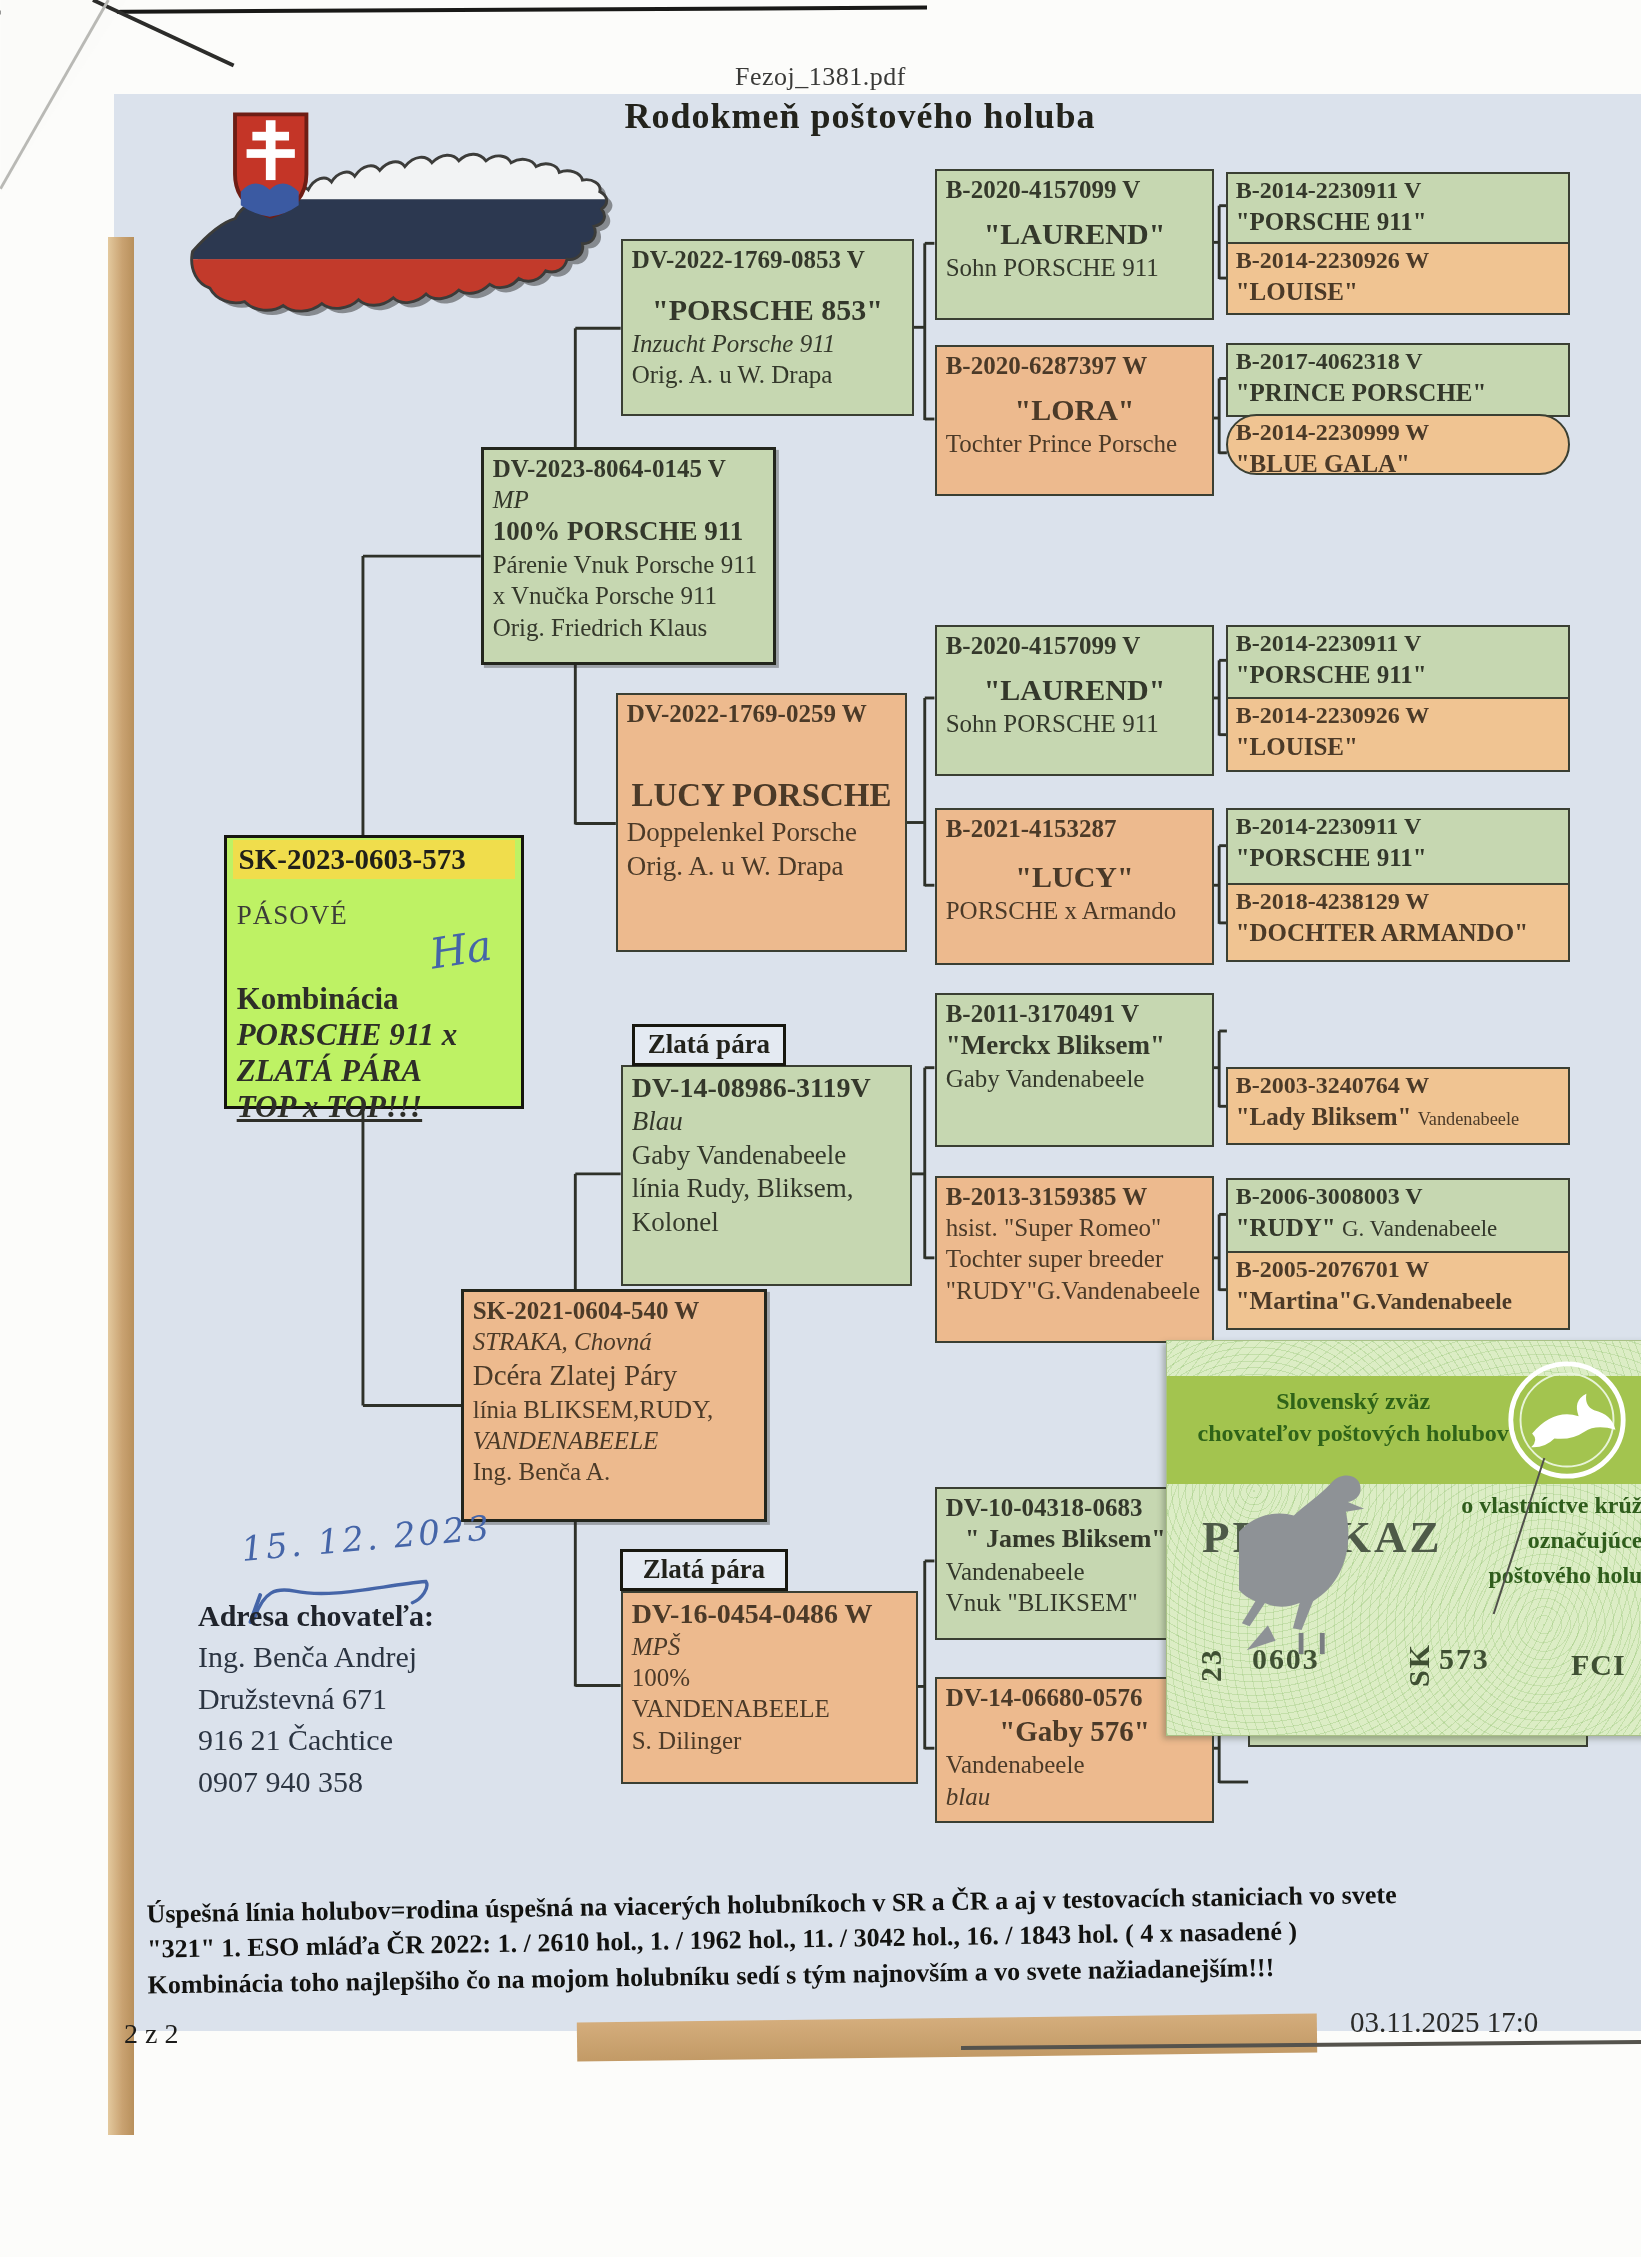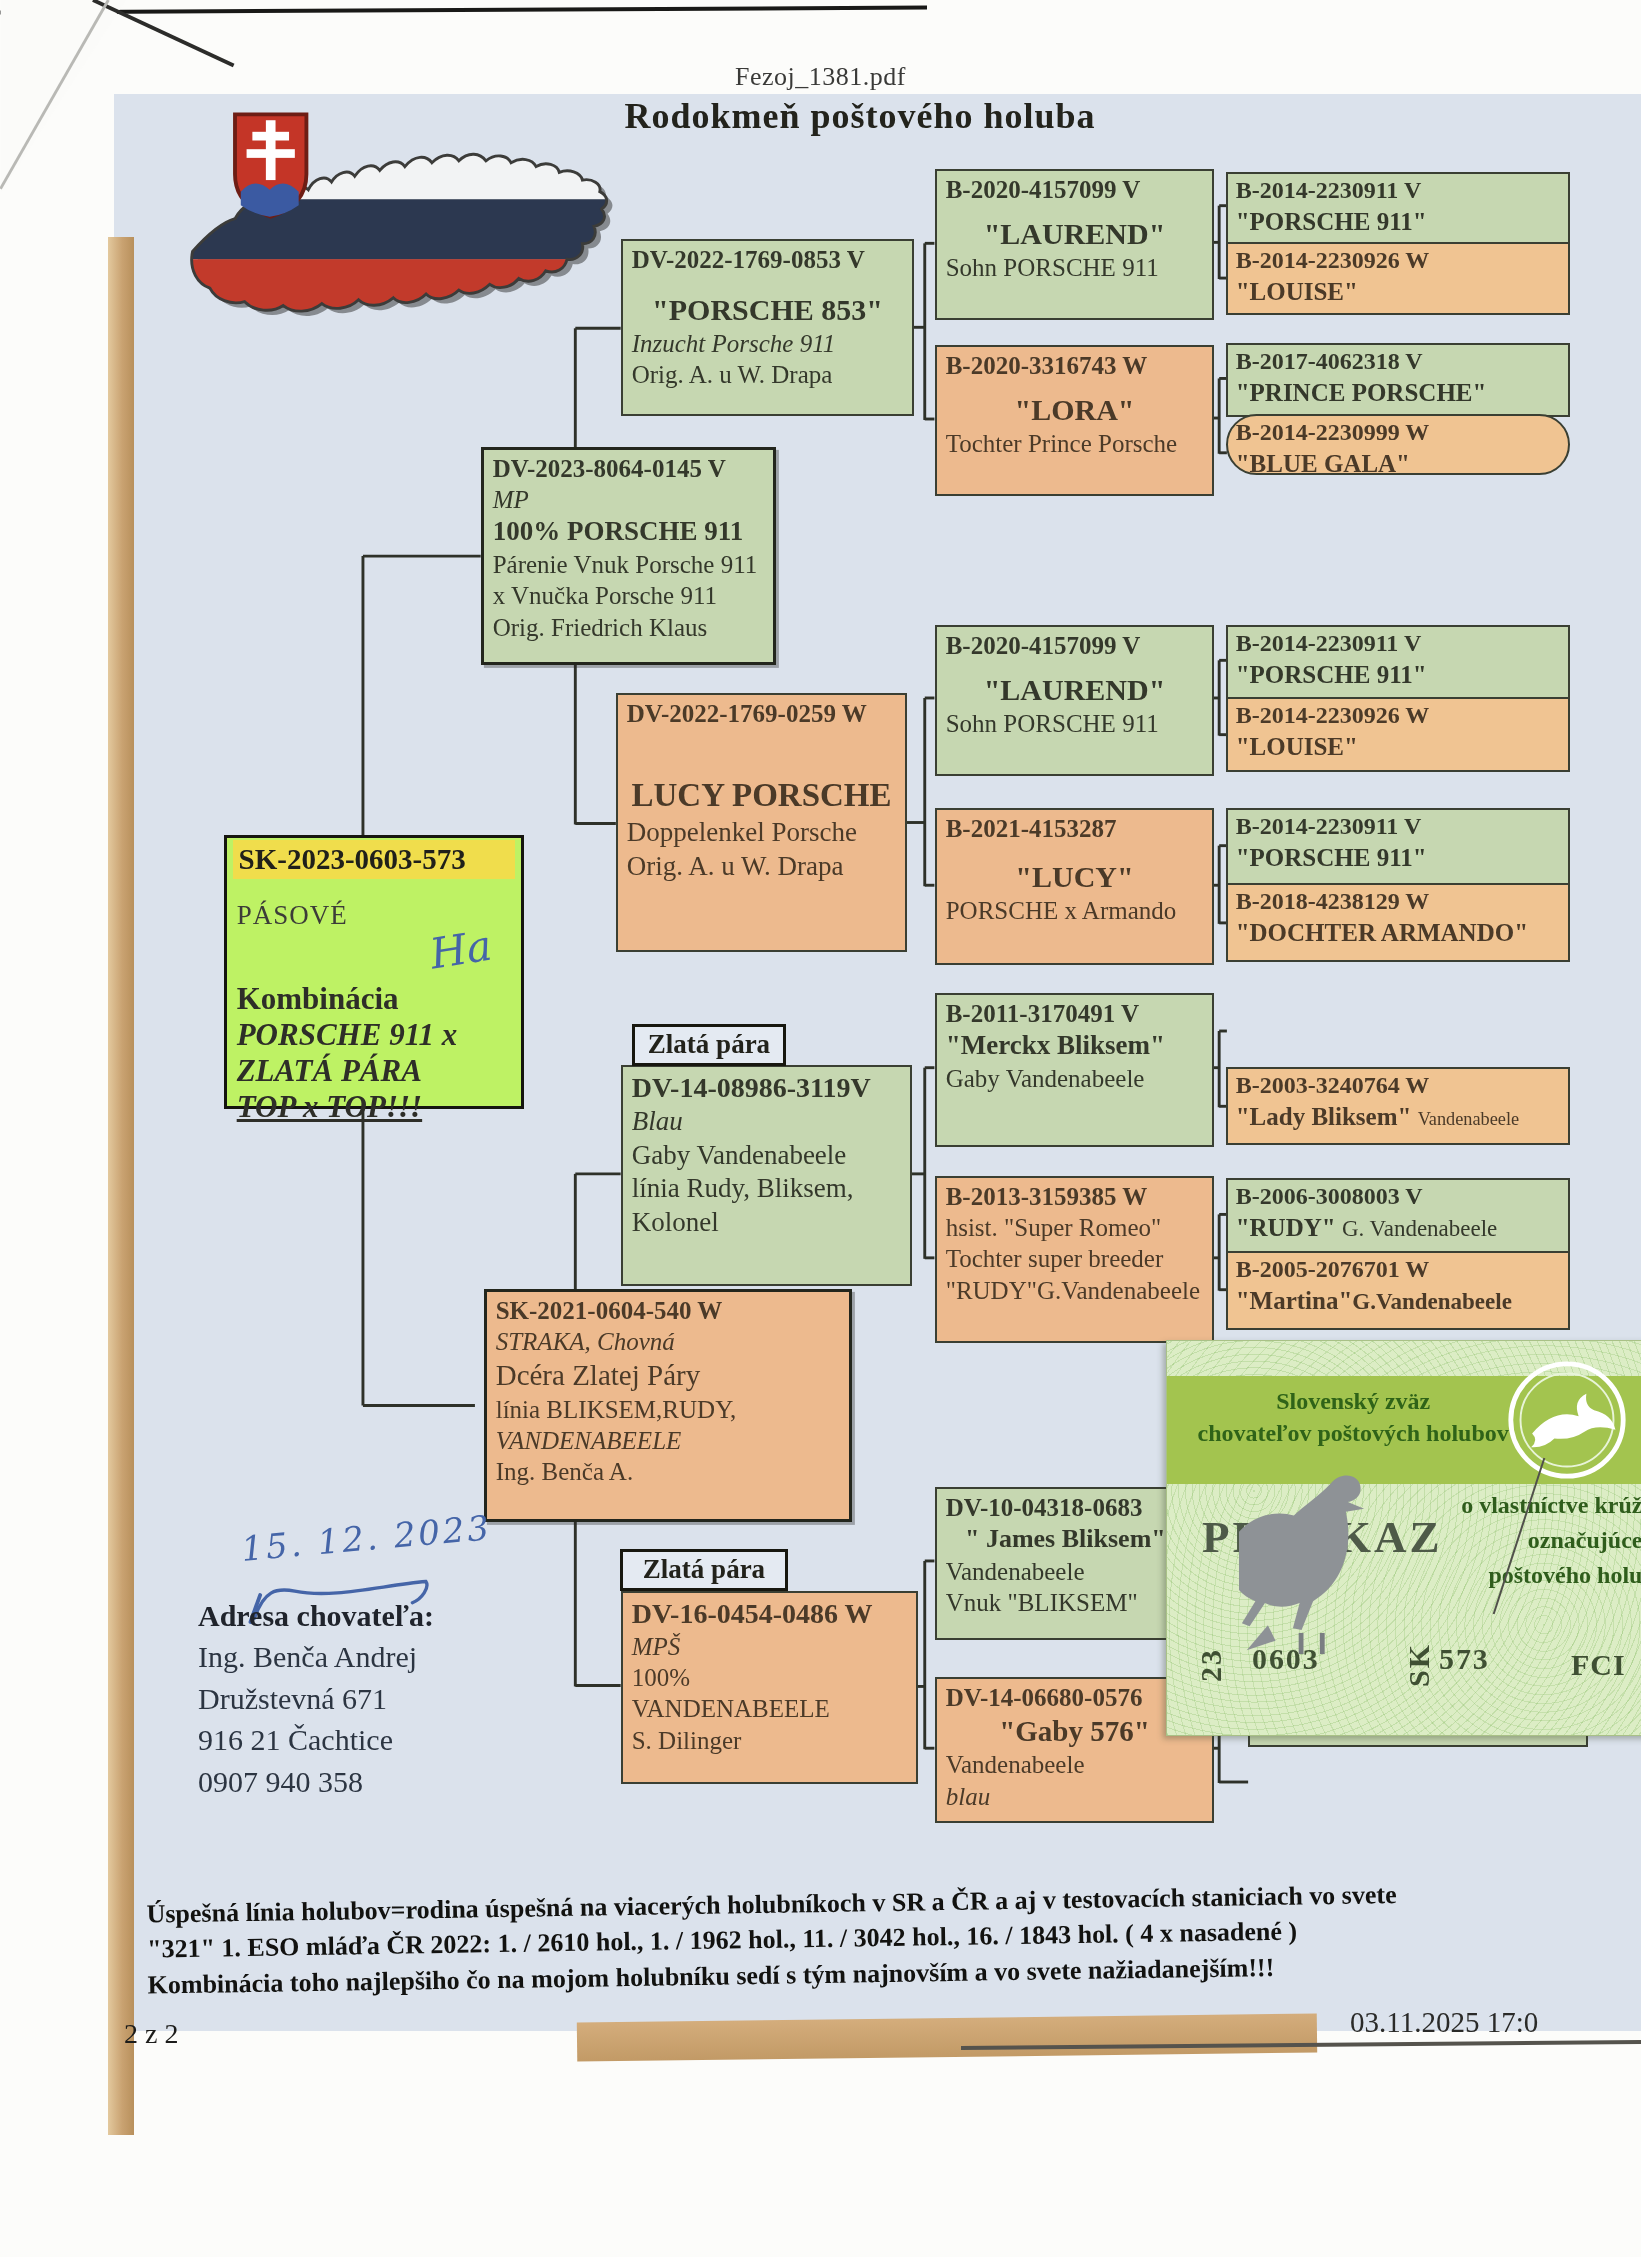--- a/index.html
+++ b/index.html
@@ -192,21 +192,21 @@
 
 <div class="pbox green thickb" style="left:481px;top:447px;width:295px;height:218px;">
   <div class="ring">DV-2023-8064-0145 V</div>
   <div class="iline">MP</div>
   <div class="ring" style="font-size:27px;">100% PORSCHE 911</div>
   <div class="nline">Párenie Vnuk Porsche 911</div>
   <div class="nline">x Vnučka Porsche 911</div>
   <div class="nline">Orig. Friedrich Klaus</div>
 </div>
 
-<div class="pbox salmon thickb" style="left:484px;top:1289px;width:368px;height:233px;">
+<div class="pbox salmon thickb" style="left:461px;top:1289px;width:306px;height:233px;">
   <div class="ring">SK-2021-0604-540 W</div>
   <div class="iline">STRAKA, Chovná</div>
   <div class="nline" style="font-size:29px;">Dcéra Zlatej Páry</div>
   <div class="nline">línia BLIKSEM,RUDY,</div>
   <div class="iline">VANDENABEELE</div>
   <div class="nline">Ing. Benča A.</div>
 </div>
 
 <div class="pbox green" style="left:621px;top:239px;width:293px;height:177px;">
   <div class="ring">DV-2022-1769-0853 V</div>
@@ -242,21 +242,21 @@
   <div class="nline">S. Dilinger</div>
 </div>
 
 <div class="pbox green" style="left:935px;top:169px;width:279px;height:151px;">
   <div class="ring">B-2020-4157099 V</div>
   <div class="bigname" style="margin-top:9.7px;">"LAUREND"</div>
   <div class="nline">Sohn PORSCHE 911</div>
 </div>
 
 <div class="pbox salmon" style="left:935px;top:345px;width:279px;height:151px;">
-  <div class="ring">B-2020-3316743 W</div>
+  <div class="ring">B-2020-6287397 W</div>
   <div class="bigname" style="margin-top:9.7px;">"LORA"</div>
   <div class="nline">Tochter Prince Porsche</div>
 </div>
 
 <div class="pbox green" style="left:935px;top:625px;width:279px;height:151px;">
   <div class="ring">B-2020-4157099 V</div>
   <div class="bigname" style="margin-top:9.7px;">"LAUREND"</div>
   <div class="nline">Sohn PORSCHE 911</div>
 </div>
 

